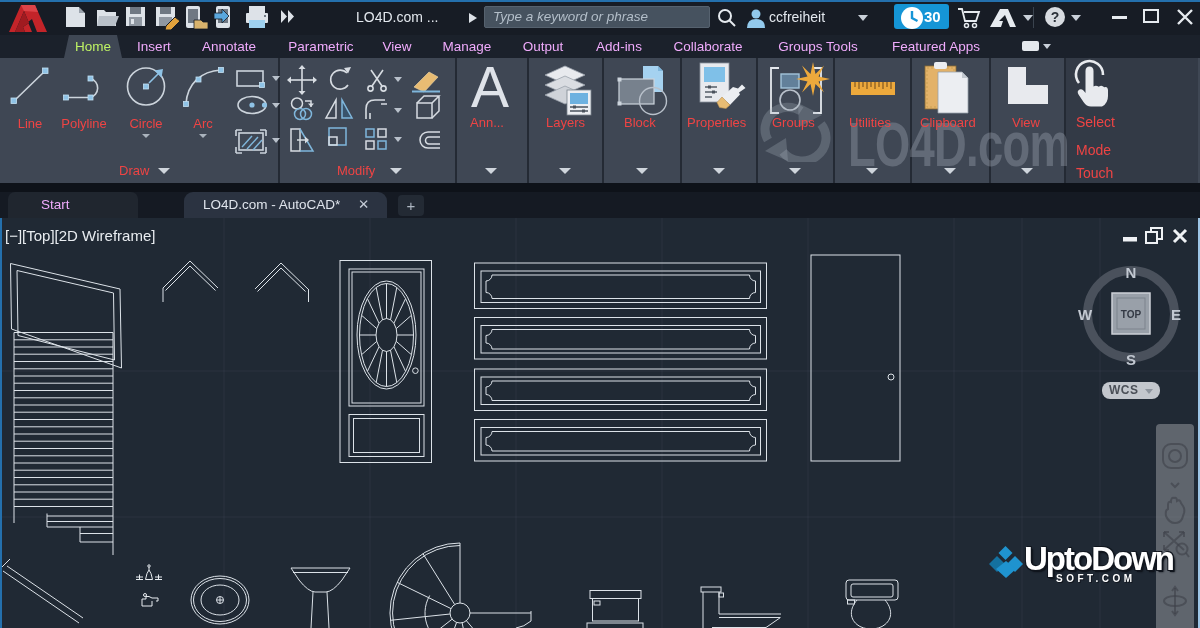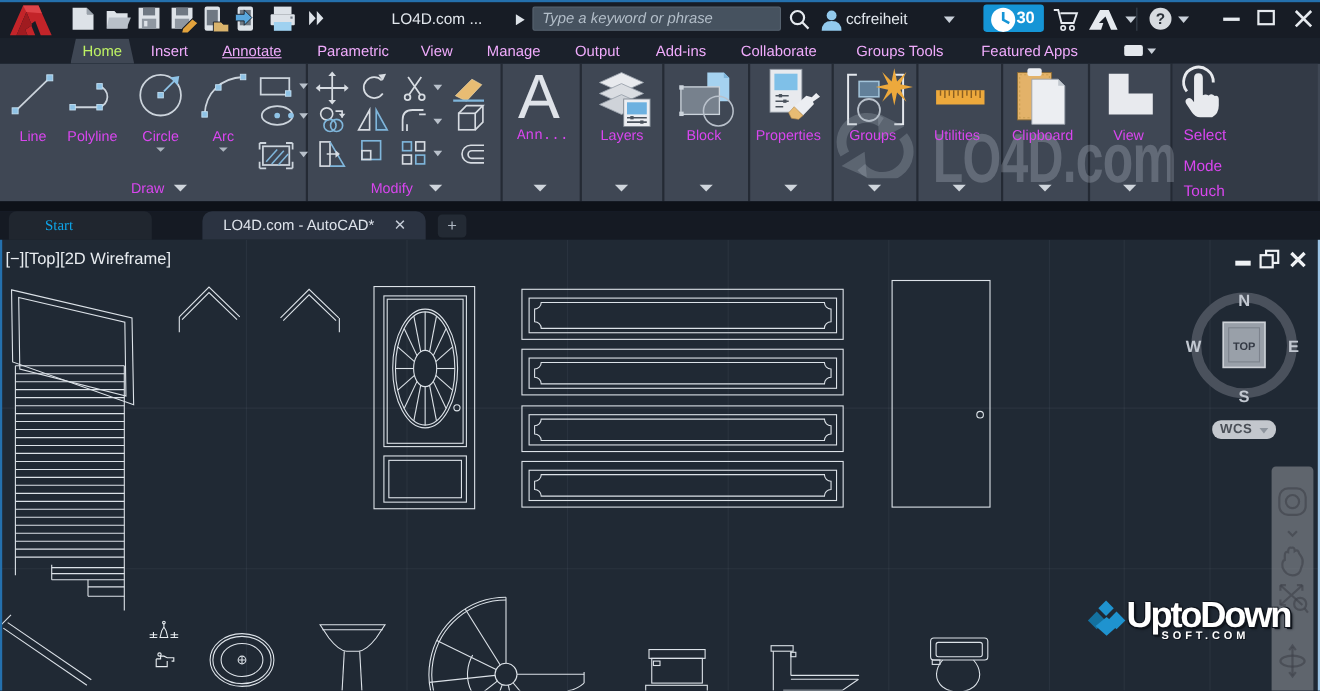--- a/index.html
+++ b/index.html
@@ -20,27 +20,27 @@
   #helpcirc { left:1045px; top:7px; width:20px; height:20px; border-radius:50%; background:#d7dbe0; color:#2a3038; font-weight:bold; font-size:14px; text-align:center; line-height:20px; }
   .vsep { width:1px; background:#3a434e; }
   
   #ribbontabs { left:0; top:35px; width:1200px; height:23px; background:#1b212b; }
   .rtab { position:absolute; top:35px; height:23px; line-height:23px; color:#f0abfc; font-size:13.5px; text-align:center; }
   #hometab { left:64px; top:35px; width:58px; height:23px; background:#3f4754; clip-path:polygon(5px 0, 53px 0, 58px 23px, 0 23px); color:#bef264; font-size:13.5px; text-align:center; line-height:23px; }
   
   #ribbon { left:0; top:58px; width:1200px; height:125px; background:#3f4754; }
   .psep { position:absolute; top:58px; width:2px; height:125px; background:#242a34; }
   #touchpanel { left:1066px; top:58px; width:132px; height:125px; background:#333a46; }
-  .plabel { position:absolute; color:#d946ef; font-size:13px; z-index:6; }
+  .plabel { position:absolute; color:#ef4444; font-size:13px; z-index:6; }
   .caret { position:absolute; width:0; height:0; border-left:6px solid transparent; border-right:6px solid transparent; border-top:6px solid #cfd5dc; z-index:6; }
   .scaret { position:absolute; width:0; height:0; border-left:4px solid transparent; border-right:4px solid transparent; border-top:4px solid #aab3bd; z-index:6; }
   
   #darkstrip { left:0; top:183px; width:1200px; height:9px; background:#0e1219; }
   #filetabs { left:0; top:192px; width:1200px; height:26px; background:#151a23; }
-  #starttab { left:8px; top:192px; width:130px; height:26px; background:#20262f; border-radius:7px 7px 0 0; color:#0ea5e9; font-size:13.5px; line-height:26px; padding-left:33px;font-family:Liberation Serif, serif; }
+  #starttab { left:8px; top:192px; width:130px; height:26px; background:#20262f; border-radius:7px 7px 0 0; color:#f0abfc; font-size:13.5px; line-height:26px; padding-left:33px; }
   #activetab { left:184px; top:192px; width:203px; height:26px; background:#2b3341; border-radius:9px 9px 0 0; color:#dfe4ec; font-size:13.5px; line-height:26px; }
   #plustab { left:398px; top:195px; width:26px; height:21px; background:#232a34; border-radius:4px; color:#aeb7c2; font-size:15px; text-align:center; line-height:21px; }
   
   #canvas { left:0; top:218px; width:1200px; height:410px; background:#202934; }
   #vplabel { left:5px; top:227px; color:#e8ecf0; font-size:15px; }
   
   #lo4dtext { left:848px; top:113px; color:rgba(205,213,225,0.25); font-size:63px; font-weight:bold; z-index:5; letter-spacing:-1px; line-height:1; transform:scaleX(0.72); transform-origin:0 0; }
   
   #utd { left:1024px; top:542px; color:#fff; font-size:33px; font-weight:bold; z-index:6; letter-spacing:-2px; line-height:1;
          text-shadow:1.5px 1.5px 0 #10151d, -1px 1px 0 #10151d, 1px -1px 0 #10151d, 2px 2px 2px #0a0e14; }
@@ -60,21 +60,21 @@
 <div class="abs" id="apptitle">LO4D.com ...</div>
 <div class="abs" id="searchbox">Type a keyword or phrase</div>
 <div class="abs" id="username">ccfreiheit</div>
 <div class="abs" id="bluebadge"></div>
 <div class="abs" id="badge30">30</div>
 <div class="abs" id="helpcirc">?</div>
 
 <div class="abs" id="ribbontabs"></div>
 <div class="abs" id="hometab">Home</div>
 <div class="rtab" style="left:131px; width:46px;">Insert</div>
-<div class="rtab" style="left:196px; width:66px;text-decoration:underline;">Annotate</div>
+<div class="rtab" style="left:196px; width:66px;">Annotate</div>
 <div class="rtab" style="left:283px; width:76px;">Parametric</div>
 <div class="rtab" style="left:378px; width:38px;">View</div>
 <div class="rtab" style="left:437px; width:60px;">Manage</div>
 <div class="rtab" style="left:517px; width:52px;">Output</div>
 <div class="rtab" style="left:592px; width:54px;">Add-ins</div>
 <div class="rtab" style="left:667px; width:82px;">Collaborate</div>
 <div class="rtab" style="left:771px; width:94px;">Groups Tools</div>
 <div class="rtab" style="left:886px; width:100px;">Featured Apps</div>
 
 <div class="abs" id="ribbon"></div>
@@ -93,21 +93,21 @@
 <div class="plabel" style="left:10px; top:116px; width:40px; text-align:center;">Line</div>
 <div class="plabel" style="left:56px; top:116px; width:56px; text-align:center;">Polyline</div>
 <div class="plabel" style="left:126px; top:116px; width:40px; text-align:center;">Circle</div>
 <div class="plabel" style="left:186px; top:116px; width:34px; text-align:center;">Arc</div>
 <div class="scaret" style="left:142px; top:134px;"></div>
 <div class="scaret" style="left:199px; top:134px;"></div>
 <div class="plabel" style="left:119px; top:163px;">Draw</div>
 <div class="caret" style="left:158px; top:168px;"></div>
 <div class="plabel" style="left:337px; top:163px;">Modify</div>
 <div class="caret" style="left:390px; top:168px;"></div>
-<div class="plabel" style="left:470px; top:115px;font-family:Liberation Mono, monospace;">Ann...</div>
+<div class="plabel" style="left:470px; top:115px;">Ann...</div>
 <div class="plabel" style="left:546px; top:115px;text-align:right;">Layers</div>
 <div class="plabel" style="left:624px; top:115px;">Block</div>
 <div class="plabel" style="left:687px; top:115px;">Properties</div>
 <div class="plabel" style="left:772px; top:115px;">Groups</div>
 <div class="plabel" style="left:849px; top:115px;">Utilities</div>
 <div class="plabel" style="left:920px; top:115px;">Clipboard</div>
 <div class="plabel" style="left:1012px; top:115px;">View</div>
 <div class="plabel" style="left:1076px; top:114px; font-size:14px;">Select</div>
 <div class="plabel" style="left:1076px; top:142px; font-size:14px;">Mode</div>
 <div class="plabel" style="left:1076px; top:165px; font-size:14px;">Touch</div>

